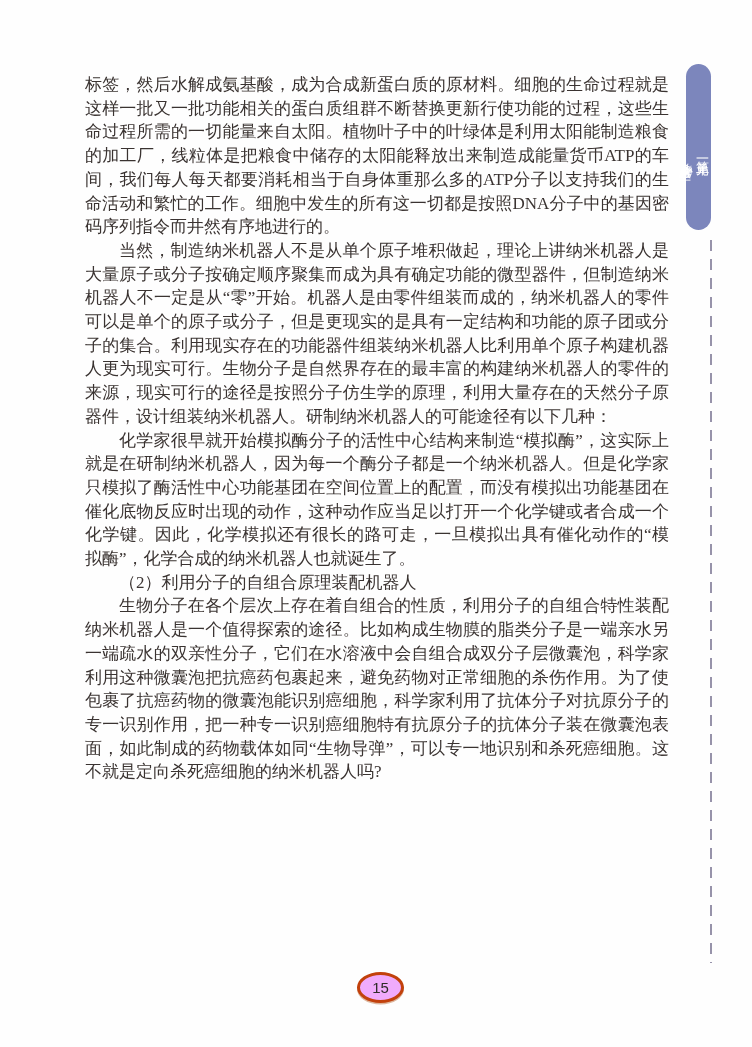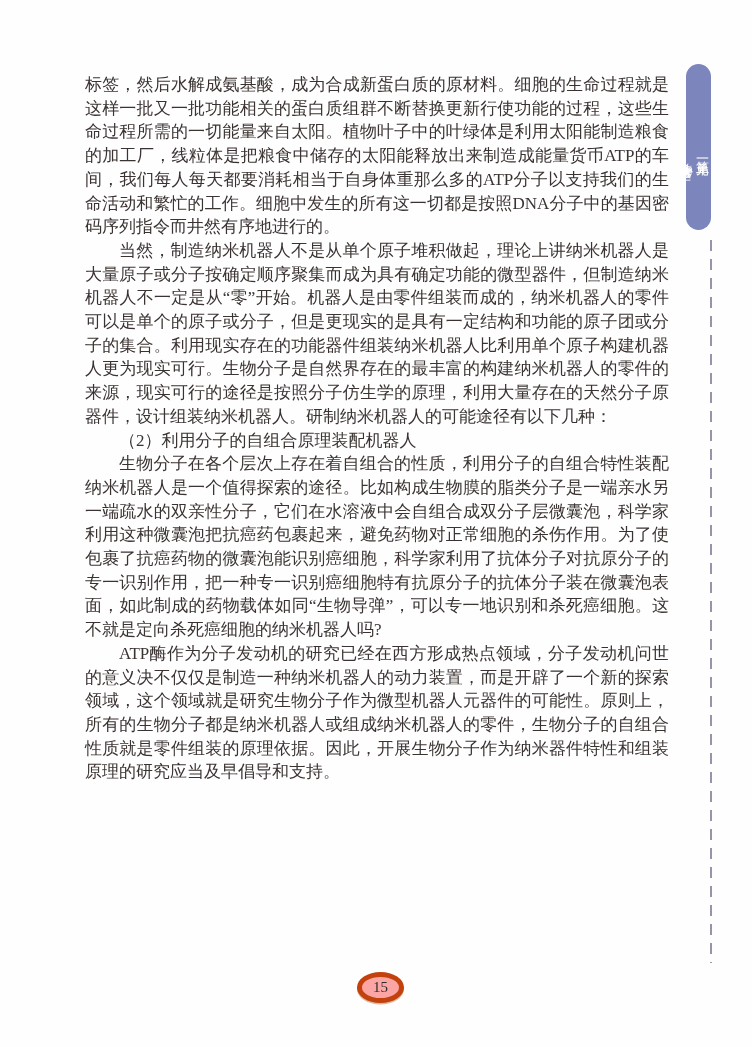--- a/index.html
+++ b/index.html
@@ -31,41 +31,41 @@
   .unit-pill .unit-label{font-family:"Liberation Serif","DejaVu Serif",serif;}
   .unit-pill .unit-title{font-style:italic;margin-top:9px;font-size:12.5px;}
   
   .margin-dash{
     position:absolute;left:710px;top:240px;width:2px;height:723px;
     background:repeating-linear-gradient(to bottom,#9793aa 0 11px,transparent 11px 19px);
   }
   
   .page-badge{
     position:absolute;left:357px;top:972px;width:47px;height:31px;
-    background:#fca5a5;
-    border:5px solid #c2410c;
+    background:#f0abfc;
+    border:3px solid #c2410c;
     box-shadow:0 1.5px 0 #ddb79e;
     border-radius:50%;
     box-sizing:border-box;
     display:flex;align-items:center;justify-content:center;
     font-size:15px;color:#2f2c29;
-    font-family:Liberation Serif, serif;
+    font-family:Liberation Sans, sans-serif;
   }
 </style>
 </head>
 <body>
 
 <div class="page">
 
   <div class="text-block">
     <p>标签，然后水解成氨基酸，成为合成新蛋白质的原材料。细胞的生命过程就是这样一批又一批功能相关的蛋白质组群不断替换更新行使功能的过程，这些生命过程所需的一切能量来自太阳。植物叶子中的叶绿体是利用太阳能制造粮食的加工厂，线粒体是把粮食中储存的太阳能释放出来制造成能量货币ATP的车间，我们每人每天都要消耗相当于自身体重那么多的ATP分子以支持我们的生命活动和繁忙的工作。细胞中发生的所有这一切都是按照DNA分子中的基因密码序列指令而井然有序地进行的。</p>
     <p class="indent">当然，制造纳米机器人不是从单个原子堆积做起，理论上讲纳米机器人是大量原子或分子按确定顺序聚集而成为具有确定功能的微型器件，但制造纳米机器人不一定是从“零”开始。机器人是由零件组装而成的，纳米机器人的零件可以是单个的原子或分子，但是更现实的是具有一定结构和功能的原子团或分子的集合。利用现实存在的功能器件组装纳米机器人比利用单个原子构建机器人更为现实可行。生物分子是自然界存在的最丰富的构建纳米机器人的零件的来源，现实可行的途径是按照分子仿生学的原理，利用大量存在的天然分子原器件，设计组装纳米机器人。研制纳米机器人的可能途径有以下几种：</p>
+    <p class="indent">化学家很早就开始模拟酶分子的活性中心结构来制造“模拟酶”，这实际上就是在研制纳米机器人，因为每一个酶分子都是一个纳米机器人。但是化学家只模拟了酶活性中心功能基团在空间位置上的配置，而没有模拟出功能基团在催化底物反应时出现的动作，这种动作应当足以打开一个化学键或者合成一个化学键。因此，化学模拟还有很长的路可走，一旦模拟出具有催化动作的“模拟酶”，化学合成的纳米机器人也就诞生了。</p>
     <p class="indent">（2）利用分子的自组合原理装配机器人</p>
     <p class="indent">生物分子在各个层次上存在着自组合的性质，利用分子的自组合特性装配纳米机器人是一个值得探索的途径。比如构成生物膜的脂类分子是一端亲水另一端疏水的双亲性分子，它们在水溶液中会自组合成双分子层微囊泡，科学家利用这种微囊泡把抗癌药包裹起来，避免药物对正常细胞的杀伤作用。为了使包裹了抗癌药物的微囊泡能识别癌细胞，科学家利用了抗体分子对抗原分子的专一识别作用，把一种专一识别癌细胞特有抗原分子的抗体分子装在微囊泡表面，如此制成的药物载体如同“生物导弹”，可以专一地识别和杀死癌细胞。这不就是定向杀死癌细胞的纳米机器人吗?</p>
-    <p class="indent">ATP酶作为分子发动机的研究已经在西方形成热点领域，分子发动机问世的意义决不仅仅是制造一种纳米机器人的动力装置，而是开辟了一个新的探索领域，这个领域就是研究生物分子作为微型机器人元器件的可能性。原则上，所有的生物分子都是纳米机器人或组成纳米机器人的零件，生物分子的自组合性质就是零件组装的原理依据。因此，开展生物分子作为纳米器件特性和组装原理的研究应当及早倡导和支持。</p>
   </div>
 
   <div class="unit-pill">
     <span class="unit-label">第一单元</span>
     <span class="unit-title">步入化学殿堂</span>
   </div>
 
   <div class="margin-dash"></div>
 
   <div class="page-badge">

